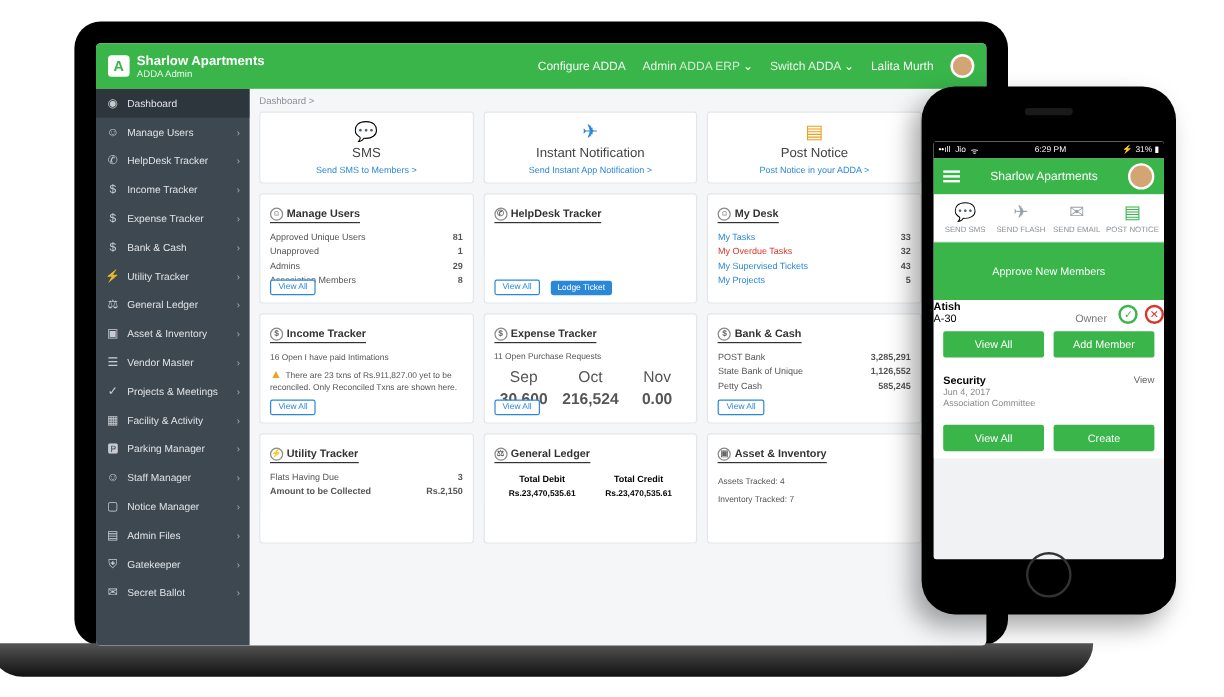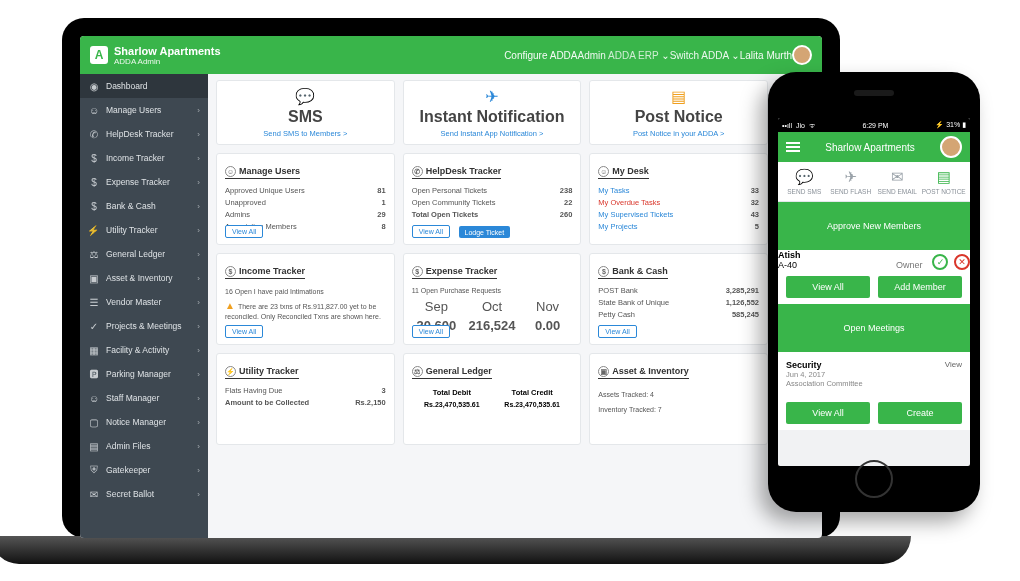--- a/index.html
+++ b/index.html
@@ -4,35 +4,35 @@
 <style>
 *{box-sizing:border-box;margin:0;padding:0;font-family:Arial,Helvetica,sans-serif}
 body{background:#fff;width:1020px;height:581px;position:relative;overflow:hidden}
 .laptop{position:absolute;left:62px;top:18px;width:778px;height:520px;background:#000;border-radius:22px;padding:18px 18px 0 18px}
 .laptop-base{position:absolute;left:0;bottom:-26px;width:920px;left:-71px;height:28px;background:linear-gradient(#555,#111);border-radius:0 0 40px 40px}
 .screen{width:100%;height:100%;background:#f5f6f8;overflow:hidden;border-radius:4px;position:relative}
 .topbar{height:38px;background:#39b54a;display:flex;align-items:center;color:#fff;font-size:10px;padding:0 10px}
 .logo-mark{width:18px;height:18px;background:#fff;border-radius:3px;color:#39b54a;display:flex;align-items:center;justify-content:center;font-weight:bold;margin-right:6px;font-size:12px}
 .brand .t{font-weight:bold;font-size:11px}
 .brand .s{font-size:8px;opacity:.9}
-.topnav{margin-left:auto;display:flex;align-items:center}
+.topnav{margin-left:auto;display:flex;gap:14px;align-items:center}
 .topnav span{opacity:.95}
 .avatar{width:20px;height:20px;border-radius:50%;background:#d4a574;border:2px solid #fff}
 .content{display:flex;height:calc(100% - 38px)}
 .sidebar{width:128px;background:#3e4851;color:#dfe3e6;font-size:8.5px;overflow:hidden}
 .sb-item{display:flex;align-items:center;gap:6px;padding:6px 8px;cursor:pointer;border-bottom:0}
 .sb-item.active{background:#2e363d}
 .sb-icon{width:12px;height:12px;display:inline-flex;align-items:center;justify-content:center;opacity:.85;font-size:10px}
 .sb-item .chev{margin-left:auto;font-size:8px;opacity:.6}
 .main{flex:1;padding:6px 8px;overflow:hidden}
 .crumb{font-size:8px;color:#8a9199;margin-bottom:4px}
 .toprow{display:flex;gap:8px;margin-bottom:8px}
 .hero{flex:1;background:#fff;border:1px solid #e4e7ea;border-radius:3px;padding:6px 8px;text-align:center}
 .hero .ico{font-size:16px;margin-bottom:2px}
-.hero .title{font-size:16px;font-weight:bold;color:#444}
+.hero .title{font-size:11px;font-weight:normal;color:#444}
 .hero .link{font-size:7.5px;color:#2b88d8;margin-top:3px}
 .grid{display:grid;grid-template-columns:repeat(3,1fr);gap:8px}
 .card{background:#fff;border:1px solid #e4e7ea;border-radius:3px;padding:6px 8px;min-height:92px;position:relative}
 .card h4{font-size:9px;color:#333;border-bottom:1px solid #333;display:inline-block;padding-bottom:1px;margin-bottom:5px}
 .card .hicon{display:inline-block;width:11px;height:11px;border:1px solid #888;border-radius:50%;font-size:7px;text-align:center;line-height:10px;margin-right:3px;color:#666;vertical-align:middle}
 .row{display:flex;justify-content:space-between;font-size:7.5px;color:#555;padding:1.5px 0}
 .row.bold{font-weight:bold}
 .red{color:#d9362b}
 .blue{color:#2b88d8}
 .viewall{position:absolute;left:8px;bottom:6px;border:1px solid #2b88d8;color:#2b88d8;font-size:7px;padding:2px 6px;border-radius:2px;background:#fff}
@@ -181,20 +181,21 @@
             <span class="chev">›</span>
           </div>
           <div class="sb-item">
             <span class="sb-icon">✉</span>
             <span>Secret Ballot</span>
             <span class="chev">›</span>
           </div>
         </div>
 
       <div class="main">
+        <div class="crumb">Dashboard   &gt;</div>
 
         <div class="toprow" id="herorow">
             <div class="hero">
               <div class="ico" style="color:#39b54a">💬</div>
               <div class="title">SMS</div>
               <div class="link">Send SMS to Members  &gt;</div>
             </div>
             <div class="hero">
               <div class="ico" style="color:#2b88d8">✈</div>
               <div class="title">Instant Notification</div>
@@ -227,34 +228,20 @@
                 <div class="row">
                   <span class="">Association Members</span>
                   <span style="font-weight:bold">8</span>
                 </div>
               </div>
             <span class="viewall">View All</span>
           </div>
 
           <div class="card">
             <h4><span class="hicon">✆</span><span>HelpDesk Tracker</span></h4>
-            <div id="hd-rows">
-                <div class="row">
-                  <span class="">Open Personal Tickets</span>
-                  <span style="font-weight:bold">238</span>
-                </div>
-                <div class="row">
-                  <span class="">Open Community Tickets</span>
-                  <span style="font-weight:bold">22</span>
-                </div>
-                <div class="row bold">
-                  <span class="">Total Open Tickets</span>
-                  <span style="font-weight:bold">260</span>
-                </div>
-              </div>
             <div style="position:absolute;left:8px;bottom:6px">
               <span class="viewall" style="position:static">View All</span>
               <span class="btn-blue">Lodge Ticket</span>
             </div>
           </div>
 
           <div class="card">
             <h4><span class="hicon">☺</span><span>My Desk</span></h4>
             <div id="md-rows">
                 <div class="row">
@@ -408,34 +395,33 @@
         <div class="qitem accent">
           <div class="qi">▤</div>
           <div>POST NOTICE</div>
         </div>
       </div>
 
     <div class="section-h">Approve New Members</div>
     <div class="member">
       <div class="info">
         <div style="font-weight:bold">Atish</div>
-        <div>A-40</div>
+        <div>A-30</div>
       </div>
       <div class="role">Owner</div>
       <div style="margin-left:10px">
         <span class="ok">✓</span>
         <span class="no">✕</span>
       </div>
     </div>
     <div class="btnrow">
       <div class="gbtn">View All</div>
       <div class="gbtn">Add Member</div>
     </div>
 
-    <div class="section-h">Open Meetings</div>
     <div class="meeting">
       <span class="v">View</span>
       <div style="font-weight:bold">Security</div>
       <div class="d">Jun 4, 2017</div>
       <div class="d">Association Committee</div>
     </div>
     <div class="btnrow">
       <div class="gbtn">View All</div>
       <div class="gbtn">Create</div>
     </div>

